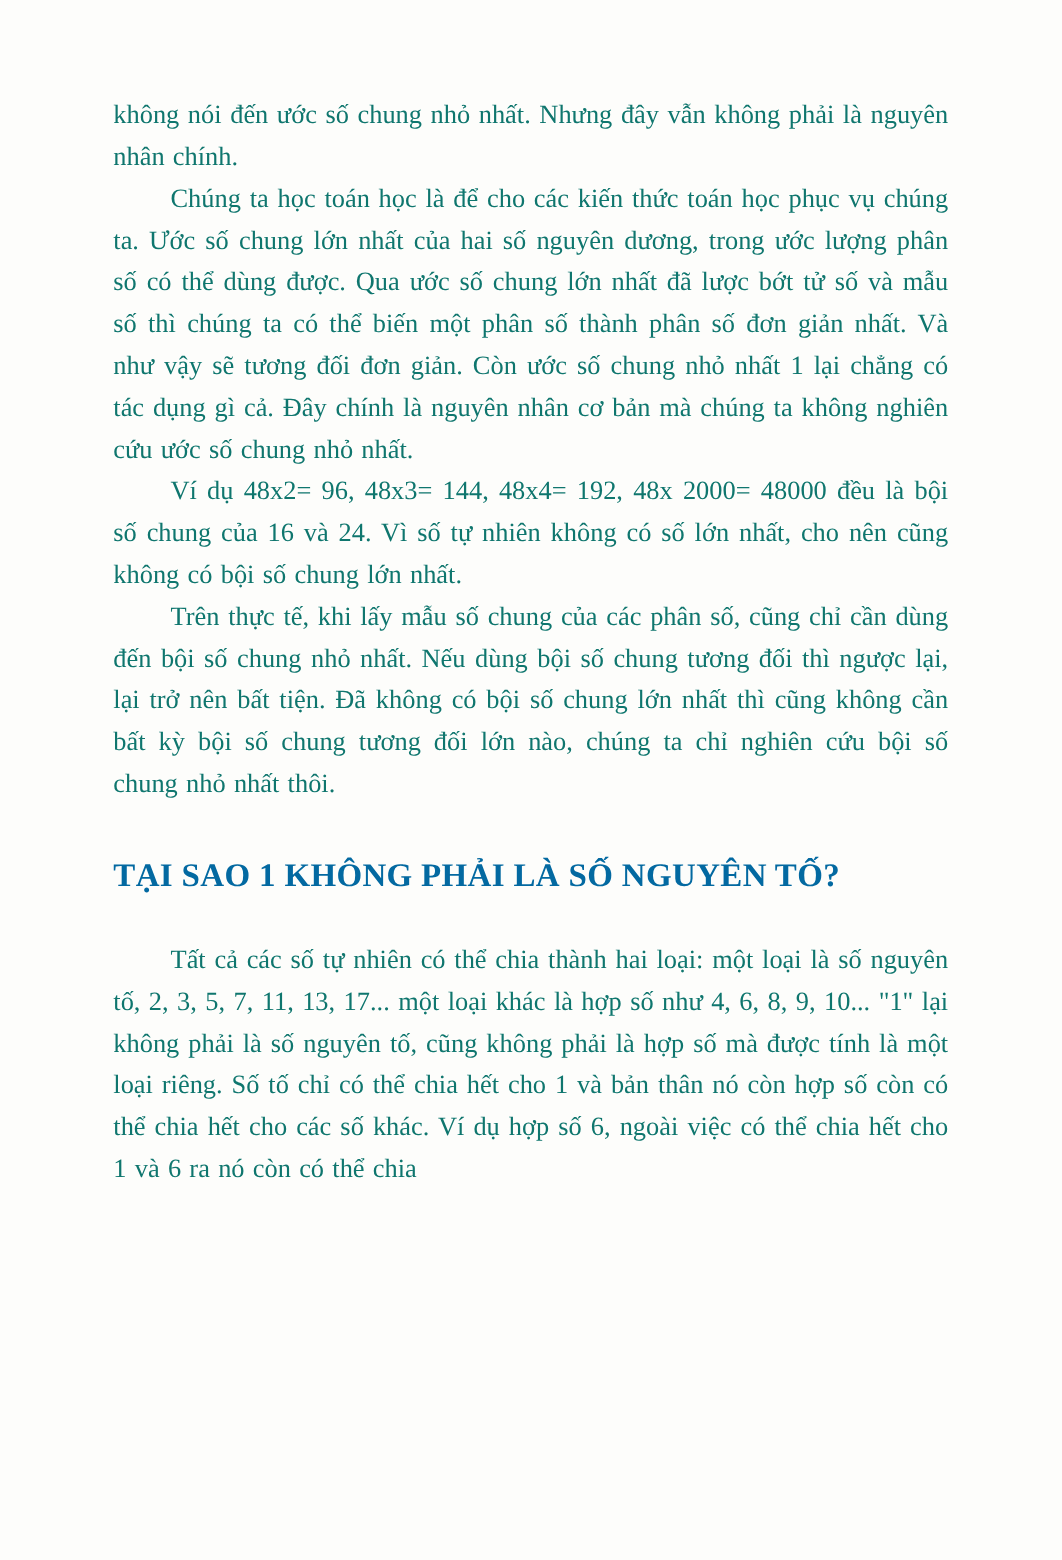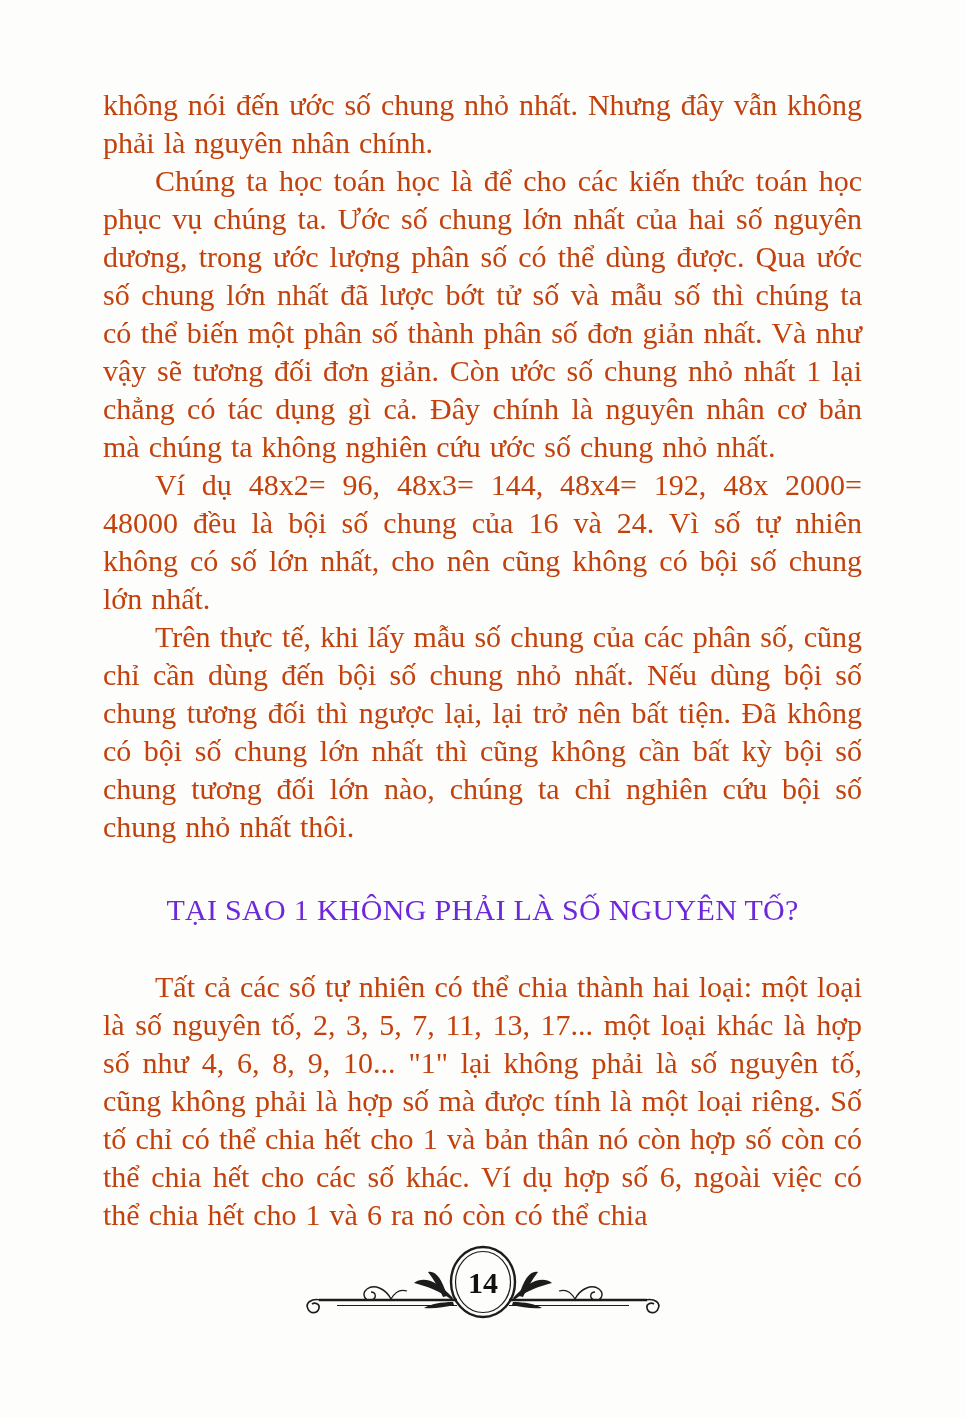--- a/index.html
+++ b/index.html
@@ -14,38 +14,37 @@
     margin: 0 auto;
     background: #fdfdfb;
     color: #161616;
     box-sizing: border-box;
     padding: 86px 103px 0 103px;
     font-family: "Liberation Serif", "DejaVu Serif", serif;
     overflow: hidden;
   }
   .body-para {
     margin: 0;
-    font-size: 30px;
+    font-size: 24px;
     line-height: 38px;
     text-align: justify;
     text-indent: 52px;
     word-spacing: 1.5px;
-    color: #c2410c;
+    color: #0f766e;
   }
   .body-para.no-indent {
     text-indent: 0;
   }
   .section-heading {
     margin: 42px 0 36px 0;
     font-size: 30px;
     line-height: 44px;
-    font-weight: 400;
-    text-align: center;
+    font-weight: 700;
     letter-spacing: 0.3px;
-    color: #6d28d9;
+    color: #0369a1;
   }
   .footer-ornament {
     display: flex;
     justify-content: center;
     margin-top: 2px;
   }
   .footer-ornament svg {
     display: block;
   }
   .orn-stroke {
@@ -74,45 +73,14 @@
 
 
   <p class="body-para">Ví dụ 48x2= 96, 48x3= 144, 48x4= 192, 48x 2000= 48000 đều là bội số chung của 16 và 24. Vì số tự nhiên không có số lớn nhất, cho nên cũng không có bội số chung lớn nhất.</p>
 
   <p class="body-para">Trên thực tế, khi lấy mẫu số chung của các phân số, cũng chỉ cần dùng đến bội số chung nhỏ nhất. Nếu dùng bội số chung tương đối thì ngược lại, lại trở nên bất tiện. Đã không có bội số chung lớn nhất thì cũng không cần bất kỳ bội số chung tương đối lớn nào, chúng ta chỉ nghiên cứu bội số chung nhỏ nhất thôi.</p>
 
   <h2 class="section-heading">TẠI SAO 1 KHÔNG PHẢI LÀ SỐ NGUYÊN TỐ?</h2>
 
   <p class="body-para">Tất cả các số tự nhiên có thể chia thành hai loại: một loại là số nguyên tố, 2, 3, 5, 7, 11, 13, 17... một loại khác là hợp số như 4, 6, 8, 9, 10... "1" lại không phải là số nguyên tố, cũng không phải là hợp số mà được tính là một loại riêng. Số tố chỉ có thể chia hết cho 1 và bản thân nó còn hợp số còn có thể chia hết cho các số khác. Ví dụ hợp số 6, ngoài việc có thể chia hết cho 1 và 6 ra nó còn có thể chia</p>
 
-  <div class="footer-ornament">
-    <svg width="360" height="100" viewBox="0 0 360 100" aria-hidden="true">
-      <defs>
-        <g id="fl-side">
-
-          <path class="orn-stroke" stroke-width="2.4" d="M16 64 H 154"></path>
-
-          <path class="orn-stroke" stroke-width="1.1" d="M34 69.5 H 154"></path>
-
-          <path class="orn-stroke" stroke-width="1.6" d="M18 64 C 8 62, 2 67, 5 73 C 7 78, 15 78, 16 72 C 17 68, 12 66, 9 68"></path>
-
-          <path class="orn-stroke" stroke-width="1.4" d="M88 63 C 82 52, 71 48, 64 53 C 58 58, 62 66, 69 64 C 74 62, 73 56, 68 56"></path>
-
-          <path class="orn-stroke" stroke-width="1.2" d="M88 63 C 92 56, 98 53, 104 55"></path>
-
-          <path class="orn-fill" d="M150 62 C 134 44, 120 40, 111 47 C 123 50, 137 55, 149 64 Z"></path>
-
-          <path class="orn-fill" d="M144 60 C 139 42, 132 34, 125 36 C 131 44, 136 52, 140 61 Z"></path>
-
-          <path class="orn-fill" d="M150 66 C 138 66, 128 68, 121 72 C 131 73, 142 71, 151 69 Z"></path>
-        </g>
-      </defs>
-
-      <use href="#fl-side"></use>
-      <use href="#fl-side" transform="translate(360,0) scale(-1,1)"></use>
-
-      <ellipse class="orn-stroke" stroke-width="2.4" cx="180" cy="46" rx="32" ry="35"></ellipse>
-      <ellipse class="orn-stroke" stroke-width="1.2" cx="180" cy="46" rx="27.5" ry="30.5"></ellipse>
-      <text class="page-number-text" x="180" y="57" text-anchor="middle">14</text>
-    </svg>
-  </div>
 
 </div>
 
 </body></html>

